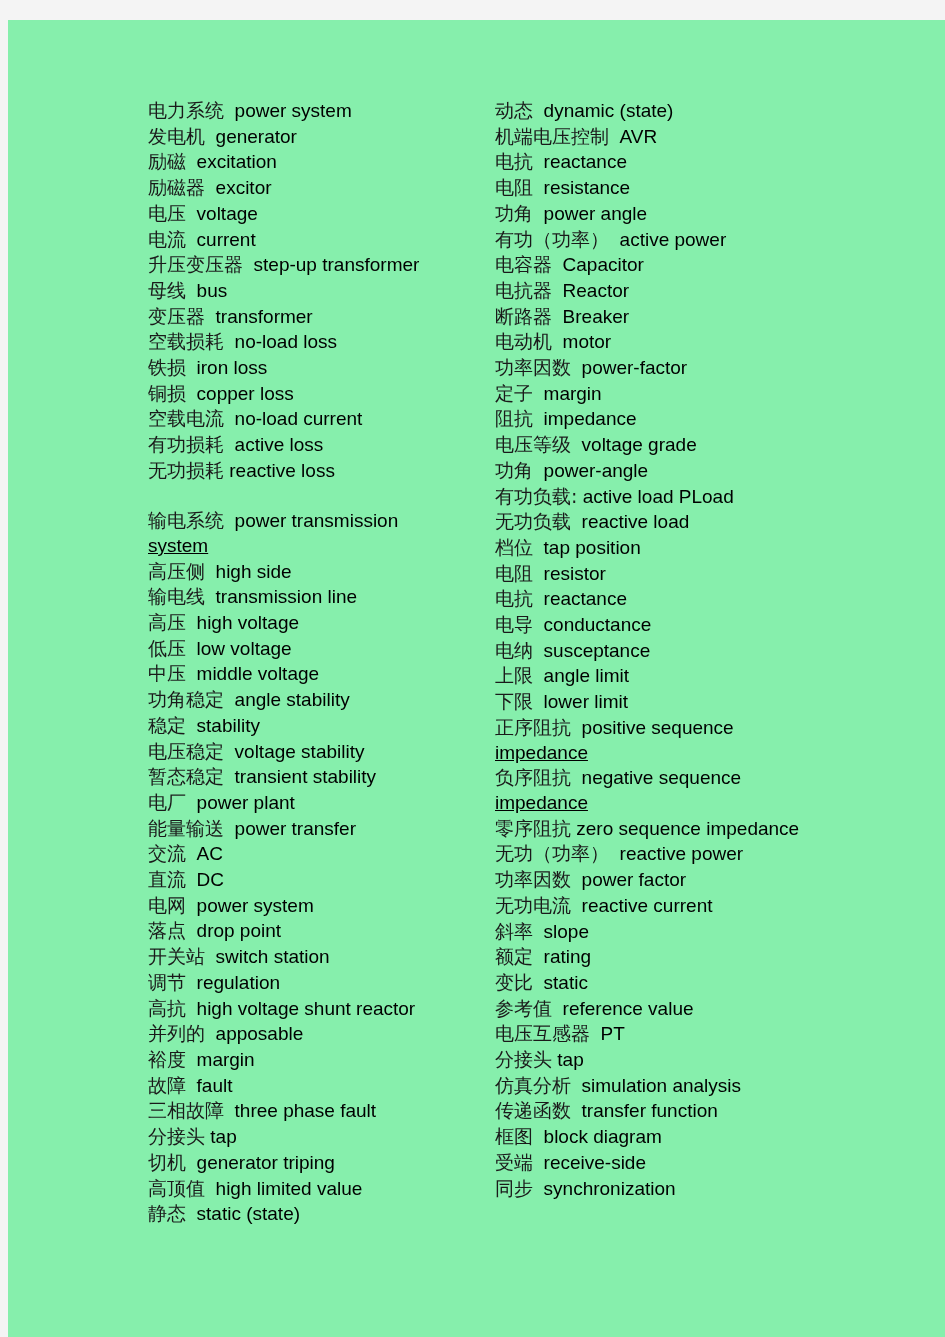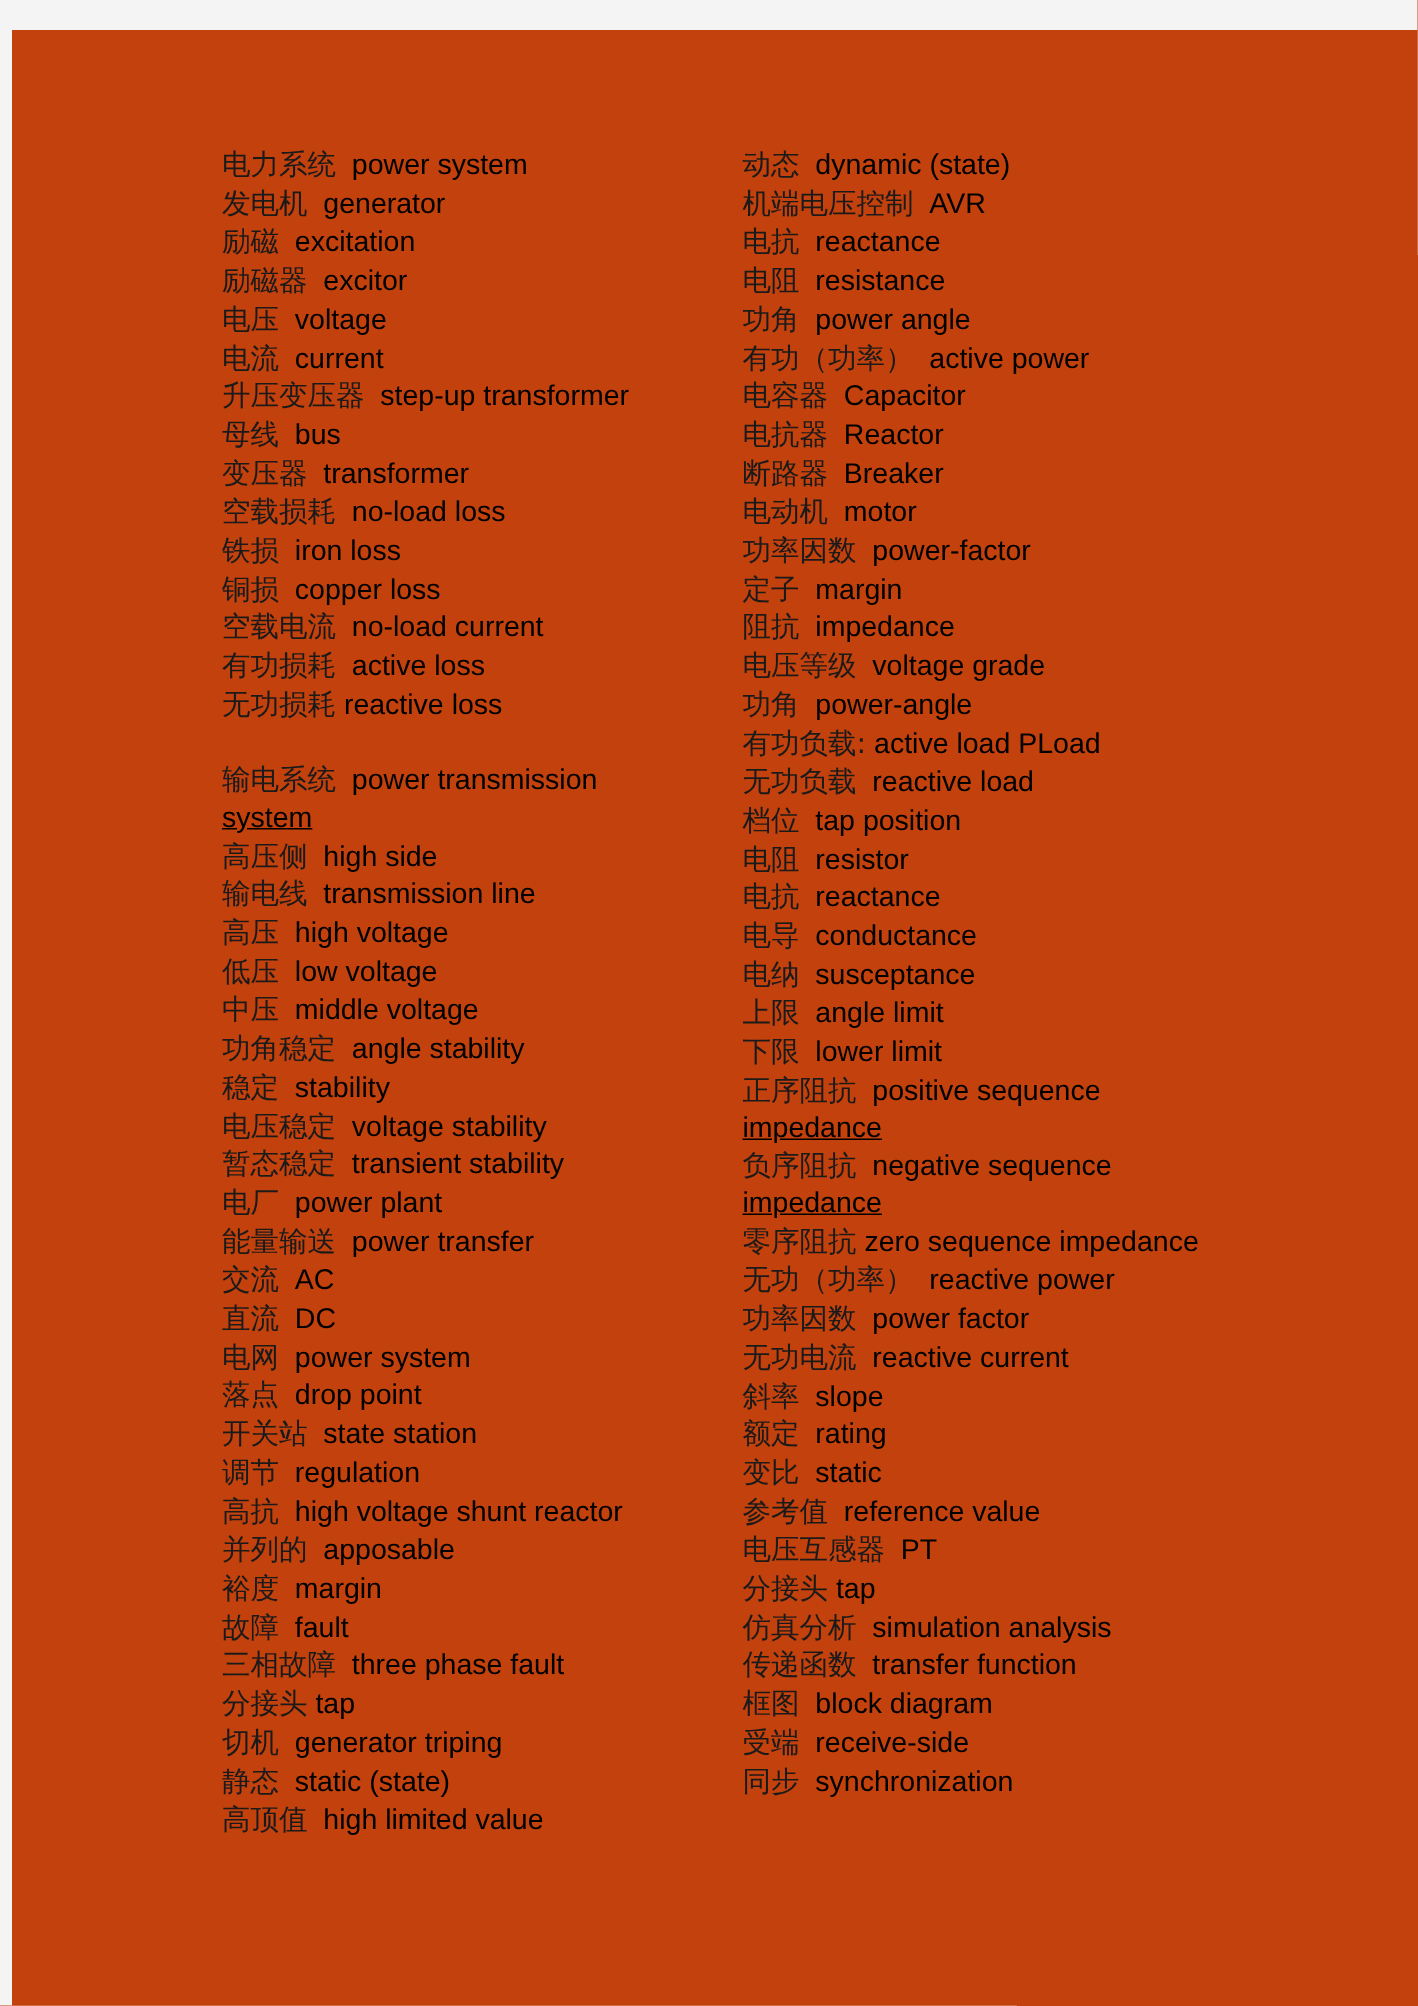--- a/index.html
+++ b/index.html
@@ -14,21 +14,21 @@
     overflow: hidden;
   }
 
   
   #page-sheet {
     position: absolute;
     left: 8px;
     top: 20px;
     width: 937px;
     height: 1317px;
-    background: #c2410c;
+    background: #86efac;
     box-sizing: border-box;
   }
 
   
   #glossary {
     position: absolute;
     left: 140px;
     top: 78px;
     width: 760px;
     display: flex;
@@ -103,31 +103,31 @@
         <div class="entry"><span class="zh">功角稳定</span>&nbsp; <span class="en">angle stability</span></div>
         <div class="entry"><span class="zh">稳定</span>&nbsp; <span class="en">stability</span></div>
         <div class="entry"><span class="zh">电压稳定</span>&nbsp; <span class="en">voltage stability</span></div>
         <div class="entry"><span class="zh">暂态稳定</span>&nbsp; <span class="en">transient stability</span></div>
         <div class="entry"><span class="zh">电厂</span>&nbsp; <span class="en">power plant</span></div>
         <div class="entry"><span class="zh">能量输送</span>&nbsp; <span class="en">power transfer</span></div>
         <div class="entry"><span class="zh">交流</span>&nbsp; <span class="en">AC</span></div>
         <div class="entry"><span class="zh">直流</span>&nbsp; <span class="en">DC</span></div>
         <div class="entry"><span class="zh">电网</span>&nbsp; <span class="en">power system</span></div>
         <div class="entry"><span class="zh">落点</span>&nbsp; <span class="en">drop point</span></div>
-        <div class="entry"><span class="zh">开关站</span>&nbsp; <span class="en">state station</span></div>
+        <div class="entry"><span class="zh">开关站</span>&nbsp; <span class="en">switch station</span></div>
         <div class="entry"><span class="zh">调节</span>&nbsp; <span class="en">regulation</span></div>
         <div class="entry"><span class="zh">高抗</span>&nbsp; <span class="en">high voltage shunt reactor</span></div>
         <div class="entry"><span class="zh">并列的</span>&nbsp; <span class="en">apposable</span></div>
         <div class="entry"><span class="zh">裕度</span>&nbsp; <span class="en">margin</span></div>
         <div class="entry"><span class="zh">故障</span>&nbsp; <span class="en">fault</span></div>
         <div class="entry"><span class="zh">三相故障</span>&nbsp; <span class="en">three phase fault</span></div>
         <div class="entry"><span class="zh">分接头</span> <span class="en">tap</span></div>
         <div class="entry"><span class="zh">切机</span>&nbsp; <span class="en">generator triping</span></div>
+        <div class="entry"><span class="zh">高顶值</span>&nbsp; <span class="en">high limited value</span></div>
         <div class="entry"><span class="zh">静态</span>&nbsp; <span class="en">static (state)</span></div>
-        <div class="entry"><span class="zh">高顶值</span>&nbsp; <span class="en">high limited value</span></div>
       </div>
     <div class="glossary-column right">
         <div class="entry"><span class="zh">动态</span>&nbsp; <span class="en">dynamic (state)</span></div>
         <div class="entry"><span class="zh">机端电压控制</span>&nbsp; <span class="en">AVR</span></div>
         <div class="entry"><span class="zh">电抗</span>&nbsp; <span class="en">reactance</span></div>
         <div class="entry"><span class="zh">电阻</span>&nbsp; <span class="en">resistance</span></div>
         <div class="entry"><span class="zh">功角</span>&nbsp; <span class="en">power angle</span></div>
         <div class="entry"><span class="zh">有功（功率）</span>&nbsp; <span class="en">active power</span></div>
         <div class="entry"><span class="zh">电容器</span>&nbsp; <span class="en">Capacitor</span></div>
         <div class="entry"><span class="zh">电抗器</span>&nbsp; <span class="en">Reactor</span></div>

